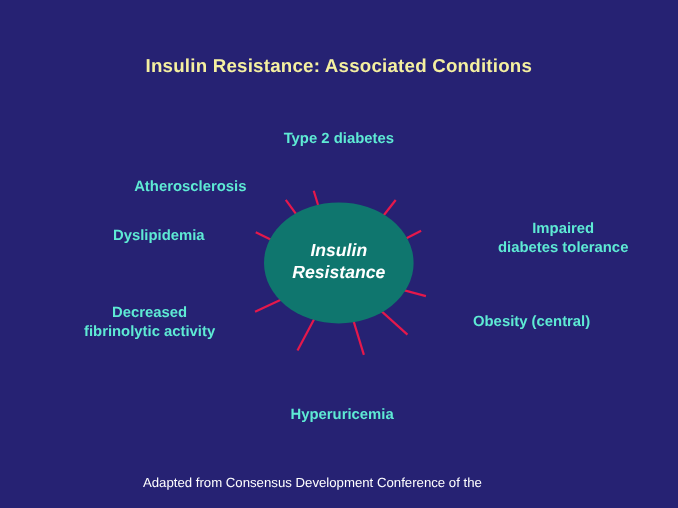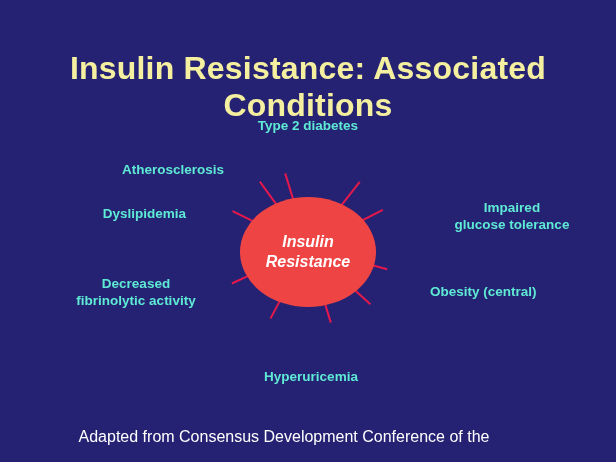--- a/index.html
+++ b/index.html
@@ -19,32 +19,32 @@
     height: 462px;
     background: #262273;
   }
   #title {
     position: absolute;
     left: 0;
     top: 50px;
     width: 616px;
     text-align: center;
     color: #f5f0a0;
-    font-size: 32px;
+    font-size: 17px;
     font-weight: bold;
     letter-spacing: 0.2px;
   }
   #hub {
     position: absolute;
     left: 240px;
-    top: 197px;
+    top: 184px;
     width: 136px;
     height: 110px;
     border-radius: 50%;
-    background: #ef4444;
+    background: #0f766e;
     z-index: 5;
   }
   #hub-label {
     position: absolute;
     left: 0;
     top: 0;
     width: 136px;
     height: 110px;
     display: flex;
     flex-direction: column;
@@ -76,21 +76,21 @@
   .align-left { text-align: left; }
   .align-right { text-align: right; }
   .align-center { text-align: center; }
   #footer {
     position: absolute;
     left: 0;
     bottom: 14px;
     width: 568px;
     text-align: center;
     color: #ffffff;
-    font-size: 16px;
+    font-size: 12px;
     line-height: 1.45;
   }
   #footer .line {
     display: block;
   }
   #footer .journal {
     font-style: italic;
   }
 </style>
 </head>
@@ -115,21 +115,21 @@
     <div id="hub-label">
       <span>Insulin</span>
       <span>Resistance</span>
     </div>
   </div>
 
   <div class="node-label align-center" style="left:243px; top:118px; width:130px;">Type 2 diabetes</div>
 
 
   <div class="node-label align-center" style="left:432px; top:200px; width:160px;">Impaired
-glucose tolerance</div>
+diabetes tolerance</div>
 
   <div class="node-label align-left" style="left:430px; top:284px; width:160px;">Obesity (central)</div>
 
 
   <div class="node-label align-center" style="left:246px; top:369px; width:130px;">Hyperuricemia</div>
 
 
   <div class="node-label align-right" style="left:46px; top:206px; width:140px;">Dyslipidemia</div>
 
   <div class="node-label align-center" style="left:56px; top:276px; width:160px;">Decreased

